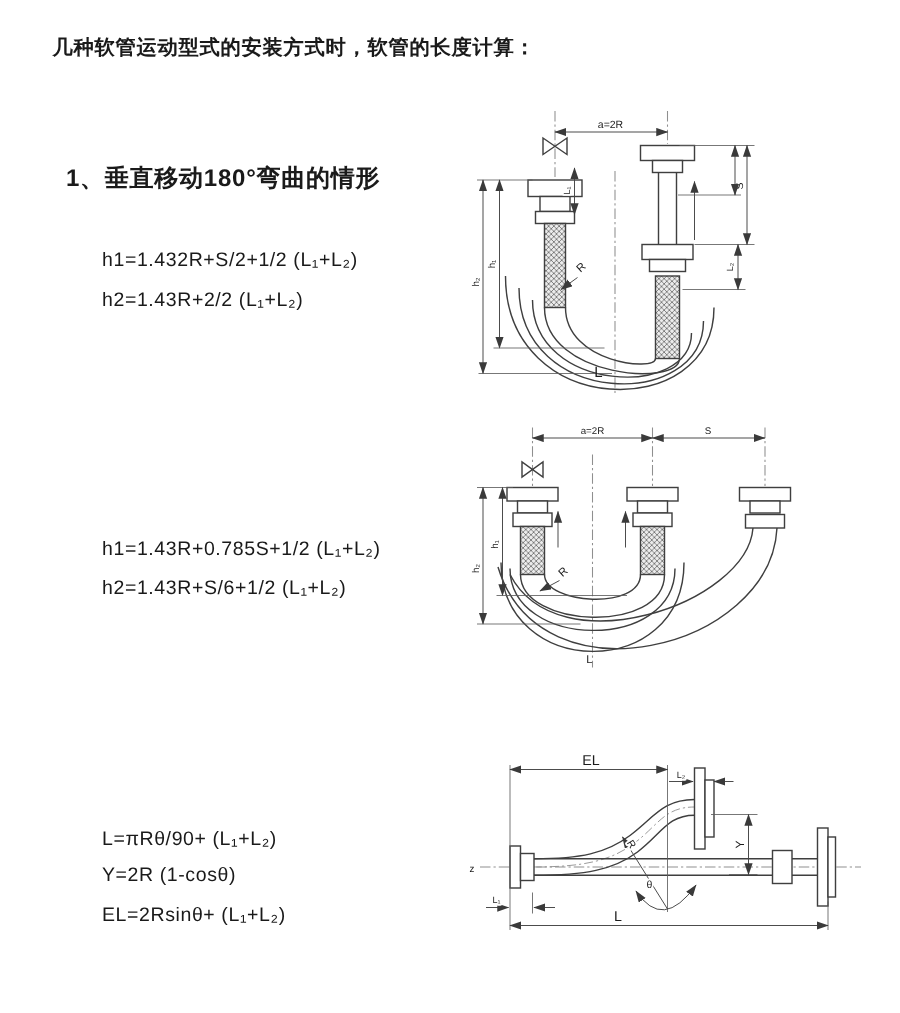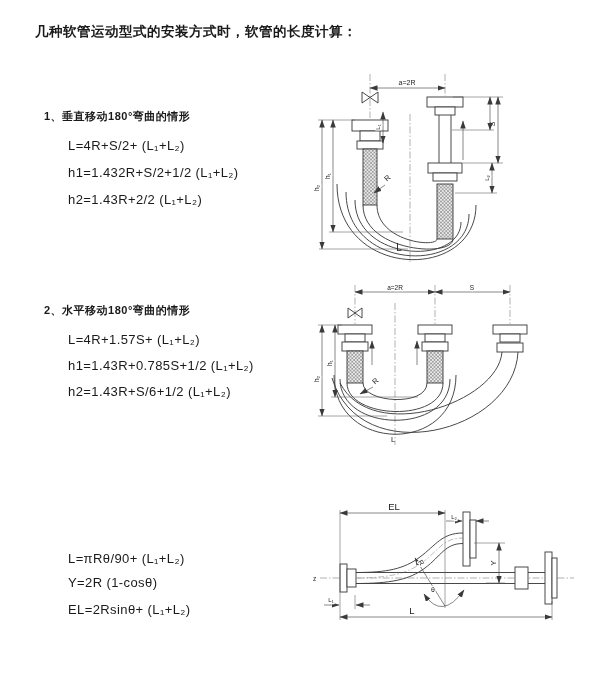--- a/index.html
+++ b/index.html
@@ -1,46 +1,43 @@
 <!DOCTYPE html>
 <html><head>
 <meta charset="utf-8">
 <style>
   html,body{margin:0;padding:0;background:#fff;}
   .page{position:relative;width:600px;height:675px;background:#ffffff;overflow:hidden;
         font-family:"Liberation Sans",sans-serif;color:#1a1a1a;}
   .tline{position:absolute;white-space:nowrap;}
   .title{font-size:13.5px;font-weight:600;letter-spacing:.5px;}
-  .heading{font-size:11px;font-weight:600;letter-spacing:.5px;}
+  .heading{font-size:16px;font-weight:600;letter-spacing:.5px;}
   .formula{font-size:13px;letter-spacing:.4px;}
   svg{position:absolute;overflow:visible;}
   .draw{stroke:#3f3f3f;stroke-width:.95;fill:none;}
   .draw rect{fill:#ffffff;}
   .braidrect{fill:url(#braid) !important;stroke:#3f3f3f;}
   .dim{stroke:#474747;stroke-width:.65;fill:none;}
   .ext{stroke:#5a5a5a;stroke-width:.55;fill:none;}
   .cl{stroke:#8f8f8f;stroke-width:.7;fill:none;stroke-dasharray:7 2 1.5 2;}
   .clc{stroke:#8f8f8f;stroke-width:.6;fill:none;stroke-dasharray:6 2 1.5 2;}
   .lbl{font-family:"Liberation Sans",sans-serif;fill:#1c1c1c;stroke:none;}
   .halo{paint-order:stroke;stroke:#ffffff;stroke-width:2.5px;stroke-linejoin:round;}
 </style>
 </head>
 <body>
 
 <div class="page">
 
   <div class="tline title" style="left:35px;top:23px">几种软管运动型式的安装方式时，软管的长度计算：</div>
 
   <div class="tline heading" style="left:44px;top:109px">1、垂直移动180°弯曲的情形</div>
-  <div class="tline formula" style="left:68px;top:138px">L=4R+S/2+ (L₁+L₂)</div>
   <div class="tline formula" style="left:68px;top:165px">h1=1.432R+S/2+1/2 (L₁+L₂)</div>
   <div class="tline formula" style="left:68px;top:192px">h2=1.43R+2/2 (L₁+L₂)</div>
 
-  <div class="tline heading" style="left:44px;top:303px">2、水平移动180°弯曲的情形</div>
-  <div class="tline formula" style="left:68px;top:332px">L=4R+1.57S+ (L₁+L₂)</div>
   <div class="tline formula" style="left:68px;top:358px">h1=1.43R+0.785S+1/2 (L₁+L₂)</div>
   <div class="tline formula" style="left:68px;top:384px">h2=1.43R+S/6+1/2 (L₁+L₂)</div>
 
   <div class="tline formula" style="left:68px;top:551px">L=πRθ/90+ (L₁+L₂)</div>
   <div class="tline formula" style="left:68px;top:575px">Y=2R (1-cosθ)</div>
   <div class="tline formula" style="left:68px;top:602px">EL=2Rsinθ+ (L₁+L₂)</div>
 
   <svg style="left:315px;top:72px" width="270" height="192" viewBox="0 0 270 192">
     <defs>
       <marker id="ar" markerWidth="8.5" markerHeight="6" refX="7.5" refY="2.75" orient="auto-start-reverse" markerUnits="userSpaceOnUse">

